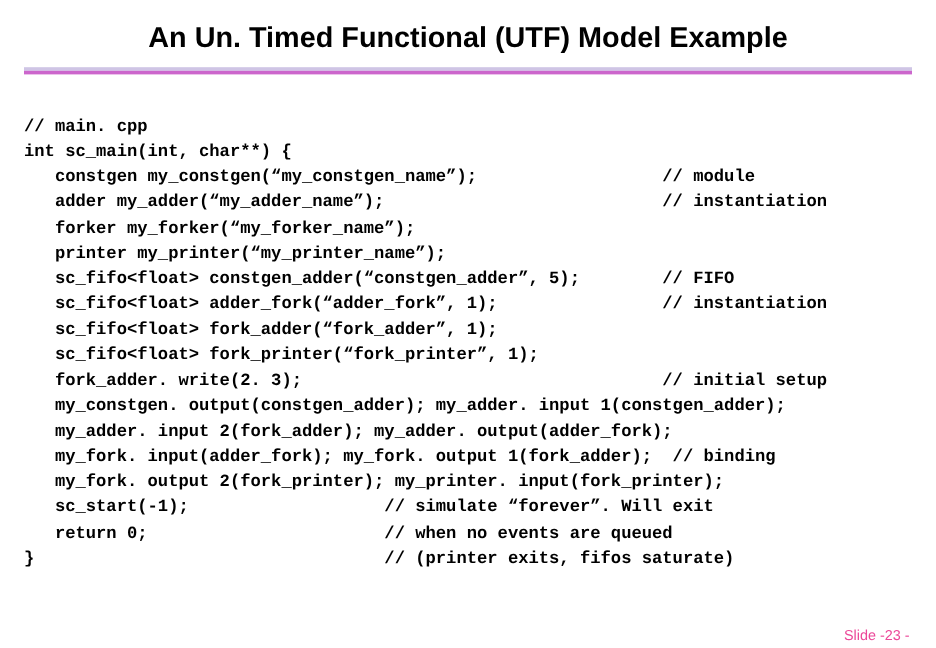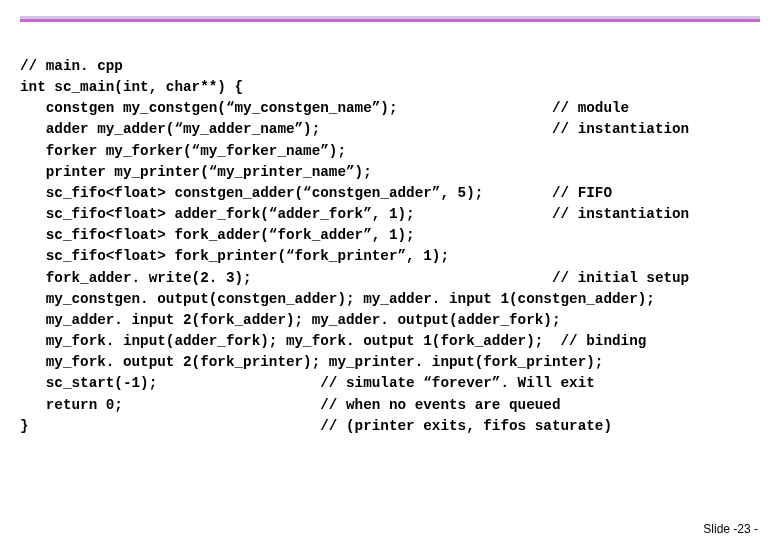--- a/index.html
+++ b/index.html
@@ -49,28 +49,31 @@
     white-space: pre;
     padding-top: 14px;
     letter-spacing: 0px;
     margin-top: 20px;
   }
   .footer {
     position: absolute;
     right: 22px;
     bottom: 4px;
     font-size: 12px;
-    color: #000000;
+    color: #ec4899;
     text-align: right;
   }
 </style>
 </head>
 <body>
 
 <div class="slide">
+  <div class="title-area">
+    <div class="title-text">An Un. Timed Functional (UTF) Model Example</div>
+  </div>
   <div class="divider">
     <div class="violet"></div>
     <div class="magenta"></div>
   </div>
   <div class="code">// main. cpp
 int sc_main(int, char**) {
    constgen my_constgen(“my_constgen_name”);                  // module
    adder my_adder(“my_adder_name”);                           // instantiation
    forker my_forker(“my_forker_name”);
    printer my_printer(“my_printer_name”);

